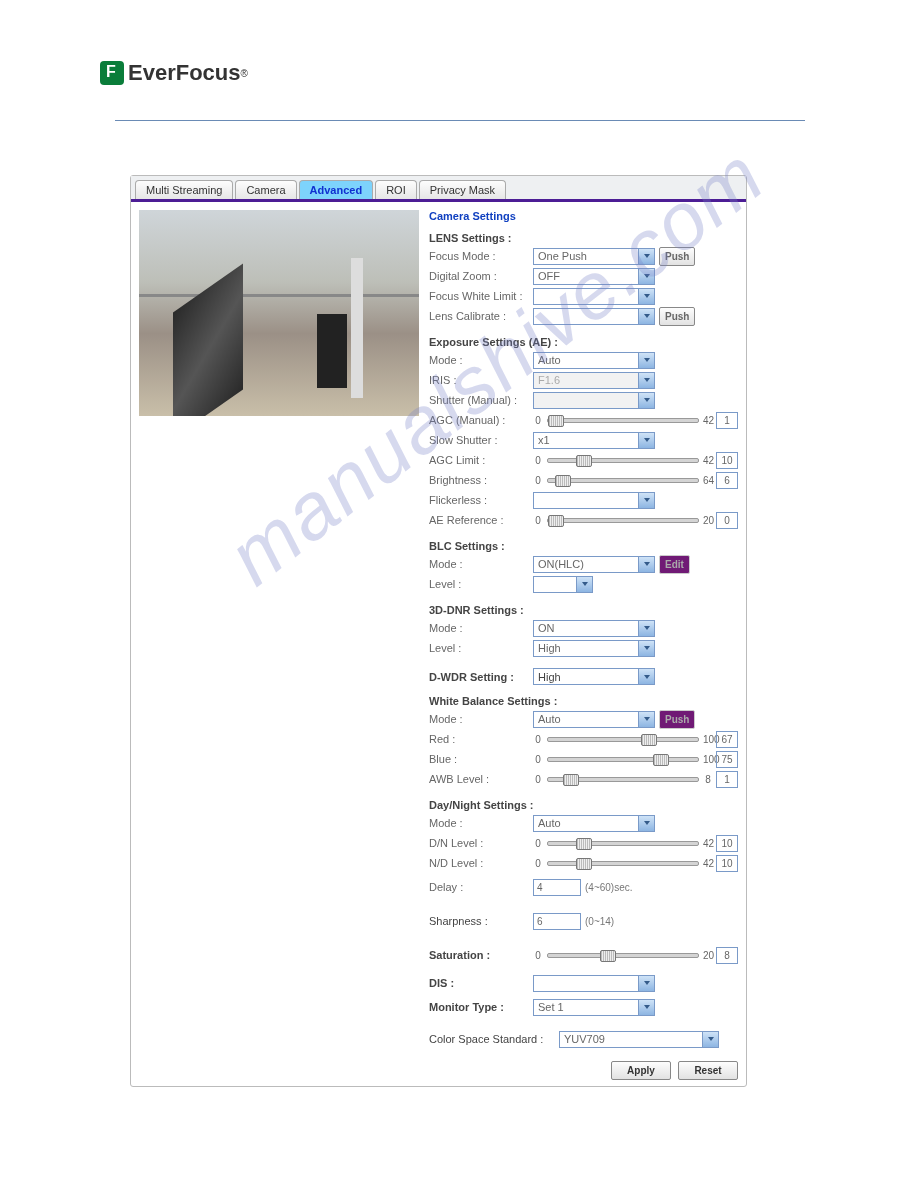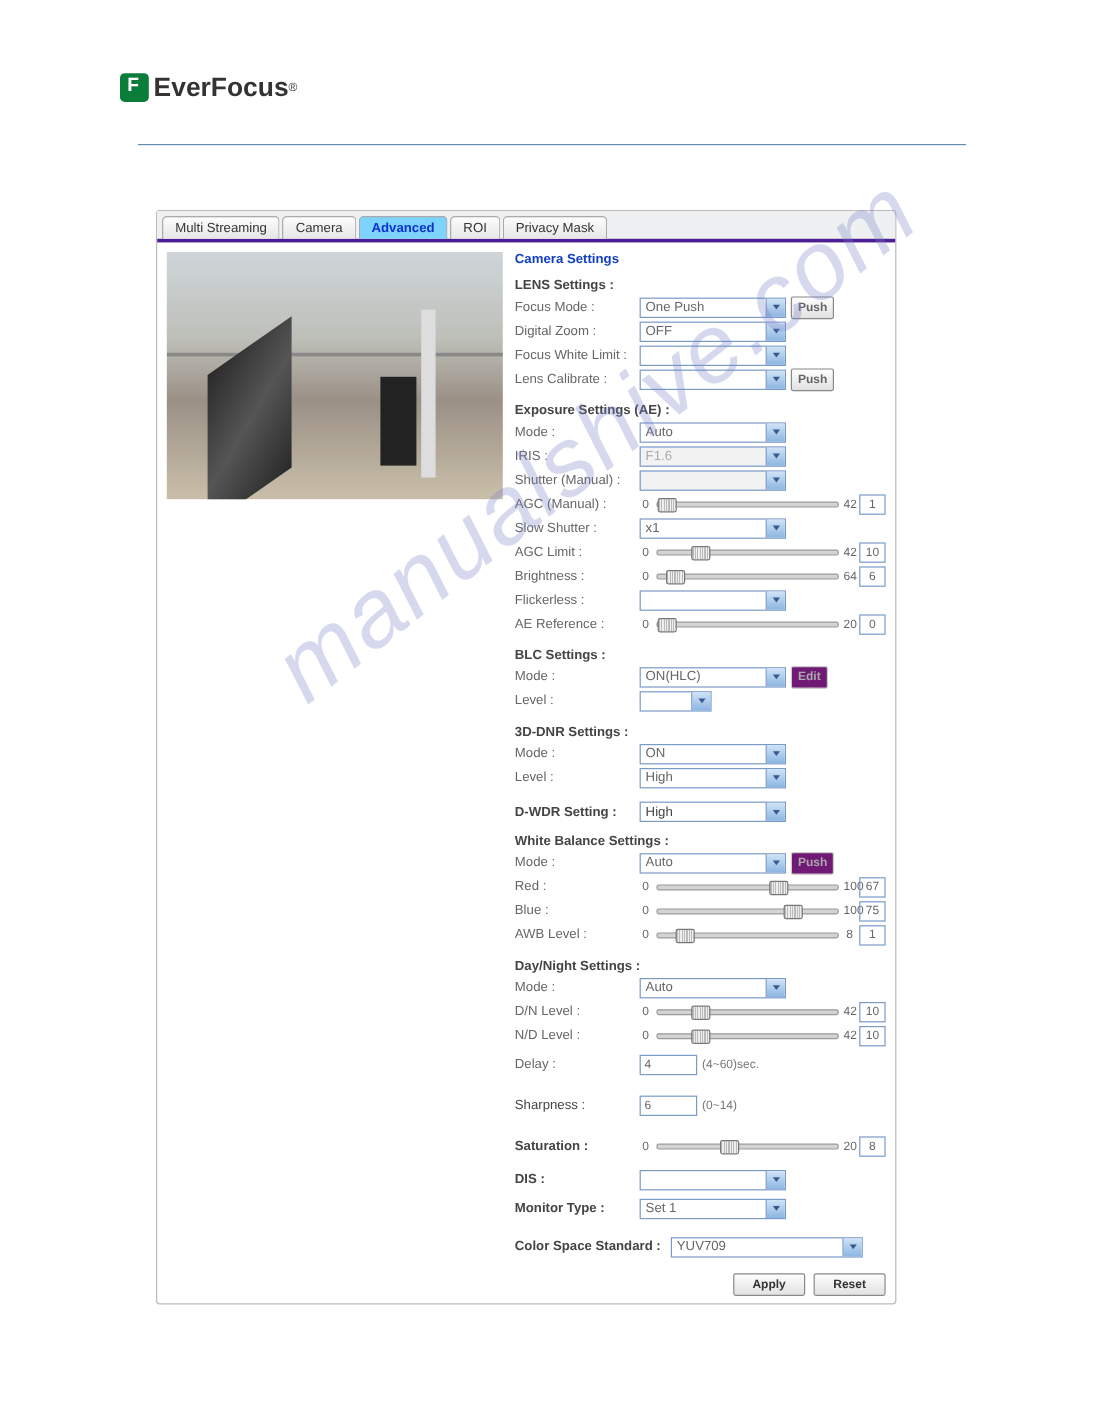--- a/index.html
+++ b/index.html
@@ -499,21 +499,21 @@
 
       <div class="row" style="margin-top:4px">
             <span class="label" style="font-weight:bold;color:#444">Monitor Type :</span>
         <div class="sel">
               <span>Set 1</span>
               <span class="arrow"></span>
             </div>
       </div>
 
       <div class="row" style="margin-top:12px">
-            <span class="label" style="font-weight:bold;color:#444;width:130px">Color Space Standard :</span>
+            <span class="label" style="font-weight:normal;color:#444;width:130px">Color Space Standard :</span>
         <div class="sel" style="width:160px">
               <span>YUV709</span>
               <span class="arrow"></span>
             </div>
       </div>
     </div>
   </div>
   <div class="footer">
     <span class="btn" style="width:48px;justify-content:center">Apply</span>
     <span class="btn" style="width:48px;justify-content:center">Reset</span>

